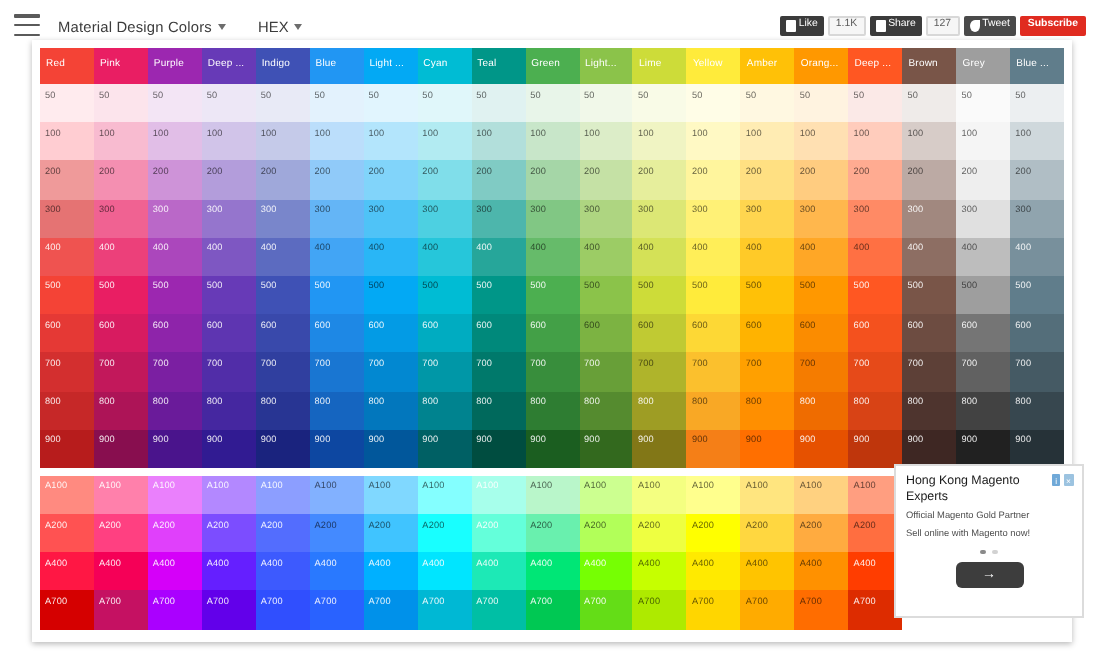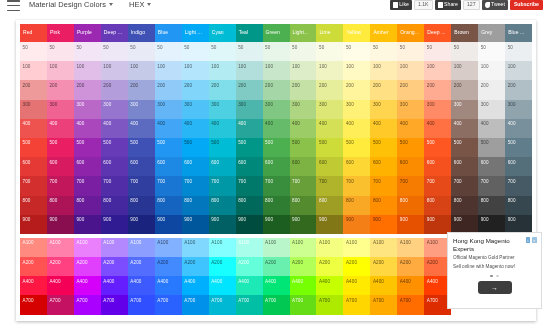--- a/index.html
+++ b/index.html
@@ -14,21 +14,21 @@
     width: 550px; height: 331px;
     background: #ffffff;
     overflow: hidden;
   }
 
   
   #topbar {
     position: absolute; top: 0; left: 0;
     width: 550px; height: 18px;
     background: #ffffff;
-    display: flex; align-items: flex-start;
+    display: flex; align-items: flex-end;
     padding: 0 4px;
     z-index: 30;
   }
   #hamburger {
     width: 13px; height: 11px;
     margin-left: 3px; margin-right: 9px;
     display: flex; flex-direction: column; justify-content: space-between;
     cursor: pointer;
   }
   #hamburger i { display:block; height: 1.5px; background: #5a5a5a; border-radius: .5px; }

